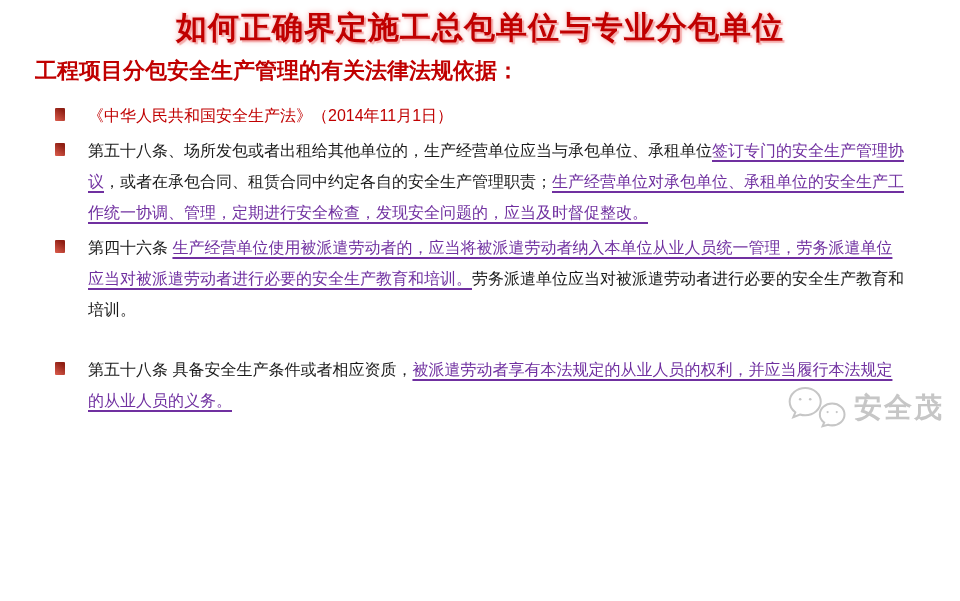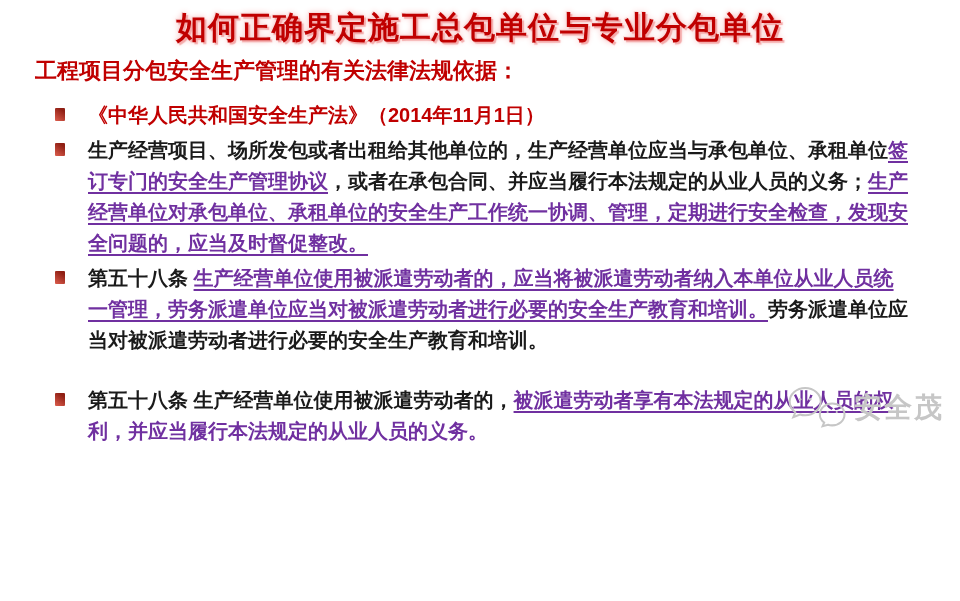--- a/index.html
+++ b/index.html
@@ -25,21 +25,21 @@
     color:var(--heading-red,#c00000);
   }
   
   .bullets {
     list-style:none;
     margin:15px 52px 0 55px; padding:0;
   }
   .bullet {
     display:flex;
     margin-bottom:4px;
-    font-size:20px; line-height:31px; font-weight:bold;
+    font-size:16px; line-height:31px; font-weight:normal;
     color:var(--body-black,#1a1a1a);
   }
   .bullet:nth-child(n+4) { margin-top:29px; }
   .marker {
     flex:0 0 10px;
     width:10px; height:13px;
     margin:8px 23px 0 0;
     background:linear-gradient(215deg, #8f1f14 20%, #d85a4a 95%);
     border-radius:1px;
   }
@@ -74,29 +74,29 @@
 
   <div class="heading">工程项目分包安全生产管理的有关法律法规依据：</div>
 
   <ul class="bullets">
       <li class="bullet">
         <span class="marker"></span>
         <div class="bullet-text"><span class="seg-red">《中华人民共和国安全生产法》（2014年11月1日）</span></div>
       </li>
       <li class="bullet">
         <span class="marker"></span>
-        <div class="bullet-text"><span class="seg-black">生产经营项目、场所发包或者出租给其他单位的，生产经营单位应当与承包单位、承租单位</span><span class="seg-purple">签订专门的安全生产管理协议</span><span class="seg-black">，或者在承包合同、并应当履行本法规定的从业人员的义务；</span><span class="seg-purple">生产经营单位对承包单位、承租单位的安全生产工作统一协调、管理，定期进行安全检查，发现安全问题的，应当及时督促整改。</span></div>
+        <div class="bullet-text"><span class="seg-black">第五十八条、场所发包或者出租给其他单位的，生产经营单位应当与承包单位、承租单位</span><span class="seg-purple">签订专门的安全生产管理协议</span><span class="seg-black">，或者在承包合同、租赁合同中约定各自的安全生产管理职责；</span><span class="seg-purple">生产经营单位对承包单位、承租单位的安全生产工作统一协调、管理，定期进行安全检查，发现安全问题的，应当及时督促整改。</span></div>
       </li>
       <li class="bullet">
         <span class="marker"></span>
-        <div class="bullet-text"><span class="seg-black">第五十八条 </span><span class="seg-purple">生产经营单位使用被派遣劳动者的，应当将被派遣劳动者纳入本单位从业人员统一管理，劳务派遣单位应当对被派遣劳动者进行必要的安全生产教育和培训。</span><span class="seg-black">劳务派遣单位应当对被派遣劳动者进行必要的安全生产教育和培训。</span></div>
+        <div class="bullet-text"><span class="seg-black">第四十六条 </span><span class="seg-purple">生产经营单位使用被派遣劳动者的，应当将被派遣劳动者纳入本单位从业人员统一管理，劳务派遣单位应当对被派遣劳动者进行必要的安全生产教育和培训。</span><span class="seg-black">劳务派遣单位应当对被派遣劳动者进行必要的安全生产教育和培训。</span></div>
       </li>
       <li class="bullet">
         <span class="marker"></span>
-        <div class="bullet-text"><span class="seg-black">第五十八条 生产经营单位使用被派遣劳动者的，</span><span class="seg-purple">被派遣劳动者享有本法规定的从业人员的权利，并应当履行本法规定的从业人员的义务。</span></div>
+        <div class="bullet-text"><span class="seg-black">第五十八条 具备安全生产条件或者相应资质，</span><span class="seg-purple">被派遣劳动者享有本法规定的从业人员的权利，并应当履行本法规定的从业人员的义务。</span></div>
       </li>
     </ul>
 
   <div class="watermark">
     <span>
       <svg width="64" height="46" viewBox="0 0 70 50" fill="none" stroke="#c6c6c6" stroke-width="2.2" stroke-linecap="round">
         <path d="M38 18c0 8.3-7.6 15-17 15-2 0-3.9-.3-5.7-.9L8 35l2.2-5.3C6.4 27 4 22.8 4 18 4 9.7 11.6 3 21 3s17 6.7 17 15z"></path>
         <path d="M64 32c0 6.6-6 12-13.5 12-1.6 0-3.2-.2-4.6-.7L40 45l1.8-4.2C38.7 38.6 37 35.5 37 32c0-6.6 6-12 13.5-12S64 25.4 64 32z"></path>
         <circle cx="15.5" cy="15.5" r="1.4" fill="#c6c6c6" stroke="none"></circle>
         <circle cx="26.5" cy="15.5" r="1.4" fill="#c6c6c6" stroke="none"></circle>

